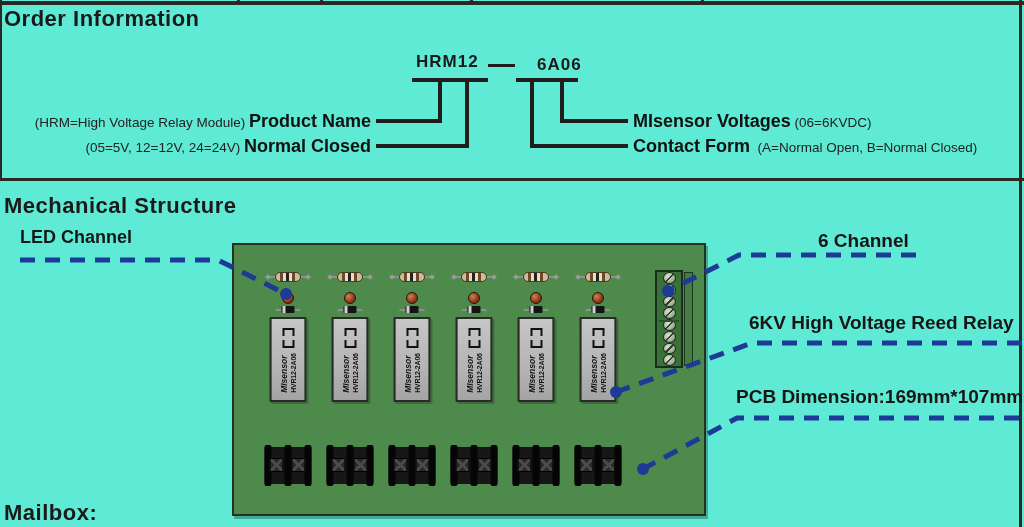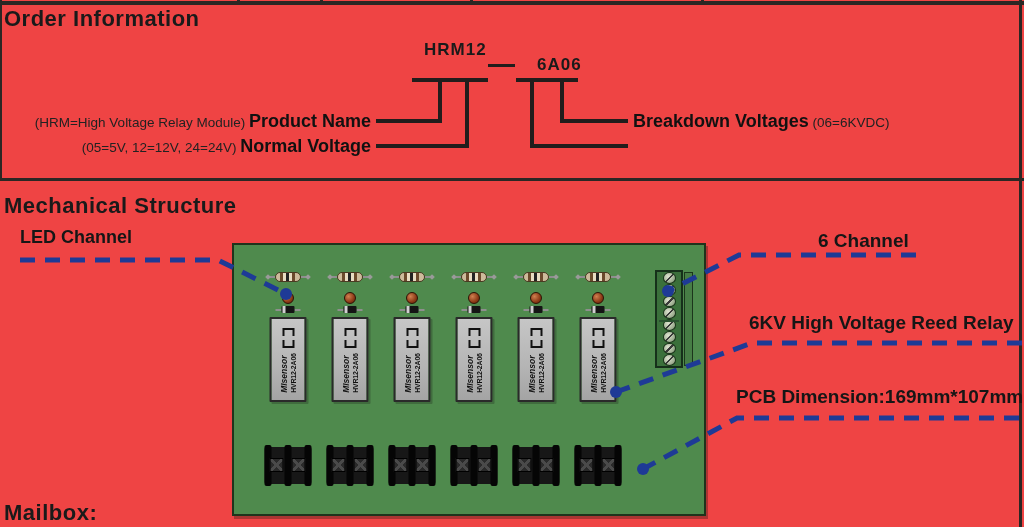--- a/index.html
+++ b/index.html
@@ -1,32 +1,32 @@
 <!DOCTYPE html>
 <html><head>
 <meta charset="utf-8">
 <style>
   html,body{margin:0;padding:0;background:#fff;}
-  .page{position:relative;width:1024px;height:527px;background:#ef4444;overflow:hidden;
+  .page{position:relative;width:1024px;height:527px;background:#5eead4;overflow:hidden;
         font-family:"Liberation Sans",sans-serif;color:#1a1a1a;}
   .abs{position:absolute;}
   
   .top-bar{left:0;top:1px;width:1024px;height:4px;background:#2b2724;}
   .tick{top:0;width:3px;height:3px;background:#2b2724;}
   .left-border{left:0;top:0;width:2px;height:180px;background:#2b2724;}
   .right-border{left:1019px;top:0;width:3px;height:527px;background:#2b2724;}
   .separator{left:0;top:178px;width:1024px;height:3px;background:#2b2724;}
   
   .heading{font-weight:bold;font-size:22px;letter-spacing:.5px;white-space:nowrap;}
   .h-order{left:4px;top:6px;}
   .h-mech{left:4px;top:193px;}
   .h-mail{left:4px;top:500px;}
   
   .pn{font-weight:bold;font-size:17px;letter-spacing:1px;white-space:nowrap;}
-  .pn-prefix{left:416px;top:40px;margin-left:8px;}
+  .pn-prefix{left:416px;top:52px;}
   .pn-suffix{left:537px;top:55px;}
   .dline{background:#211d1c;}
   .pn-dash{left:488px;top:64px;width:27px;height:3px;}
   .ul1{left:412px;top:78px;width:76px;height:4px;}
   .ul2{left:516px;top:78px;width:62px;height:4px;}
   .v1{left:438px;top:80px;width:4px;height:43px;}
   .v2{left:465px;top:80px;width:4px;height:68px;}
   .v3{left:530px;top:80px;width:4px;height:68px;}
   .v4{left:560px;top:80px;width:4px;height:43px;}
   .hl1{left:376px;top:119px;width:64px;height:4px;}
@@ -111,22 +111,23 @@
   <div class="abs dline v1"></div>
   <div class="abs dline v2"></div>
   <div class="abs dline v3"></div>
   <div class="abs dline v4"></div>
   <div class="abs dline hl1"></div>
   <div class="abs dline hl2"></div>
   <div class="abs dline hl3"></div>
   <div class="abs dline hl4"></div>
 
   <div class="abs lbl lbl-l row1"><span>(HRM=High Voltage Relay Module)</span> <b>Product Name</b></div>
-  <div class="abs lbl lbl-l row2"><span>(05=5V, 12=12V, 24=24V)</span> <b>Normal Voltage</b></div>
-  <div class="abs lbl lbl-r row1"><b>Breakdown Voltages</b> <span>(06=6KVDC)</span></div>
+  <div class="abs lbl lbl-l row2"><span>(05=5V, 12=12V, 24=24V)</span> <b>Normal Closed</b></div>
+  <div class="abs lbl lbl-r row1"><b>MIsensor Voltages</b> <span>(06=6KVDC)</span></div>
+  <div class="abs lbl lbl-r row2"><b>Contact Form</b>&nbsp; <span>(A=Normal Open, B=Normal Closed)</span></div>
 
   <div class="abs cl cl-led">LED Channel</div>
   <div class="abs cl cl-ch">6 Channel</div>
   <div class="abs cl cl-relay">6KV High Voltage Reed Relay</div>
   <div class="abs cl cl-pcb">PCB Dimension:169mm*107mm</div>
 
   <div class="abs pcb">
 
     <div class="abs channel" style="left:30px">
       <div class="abs cc resistor">

